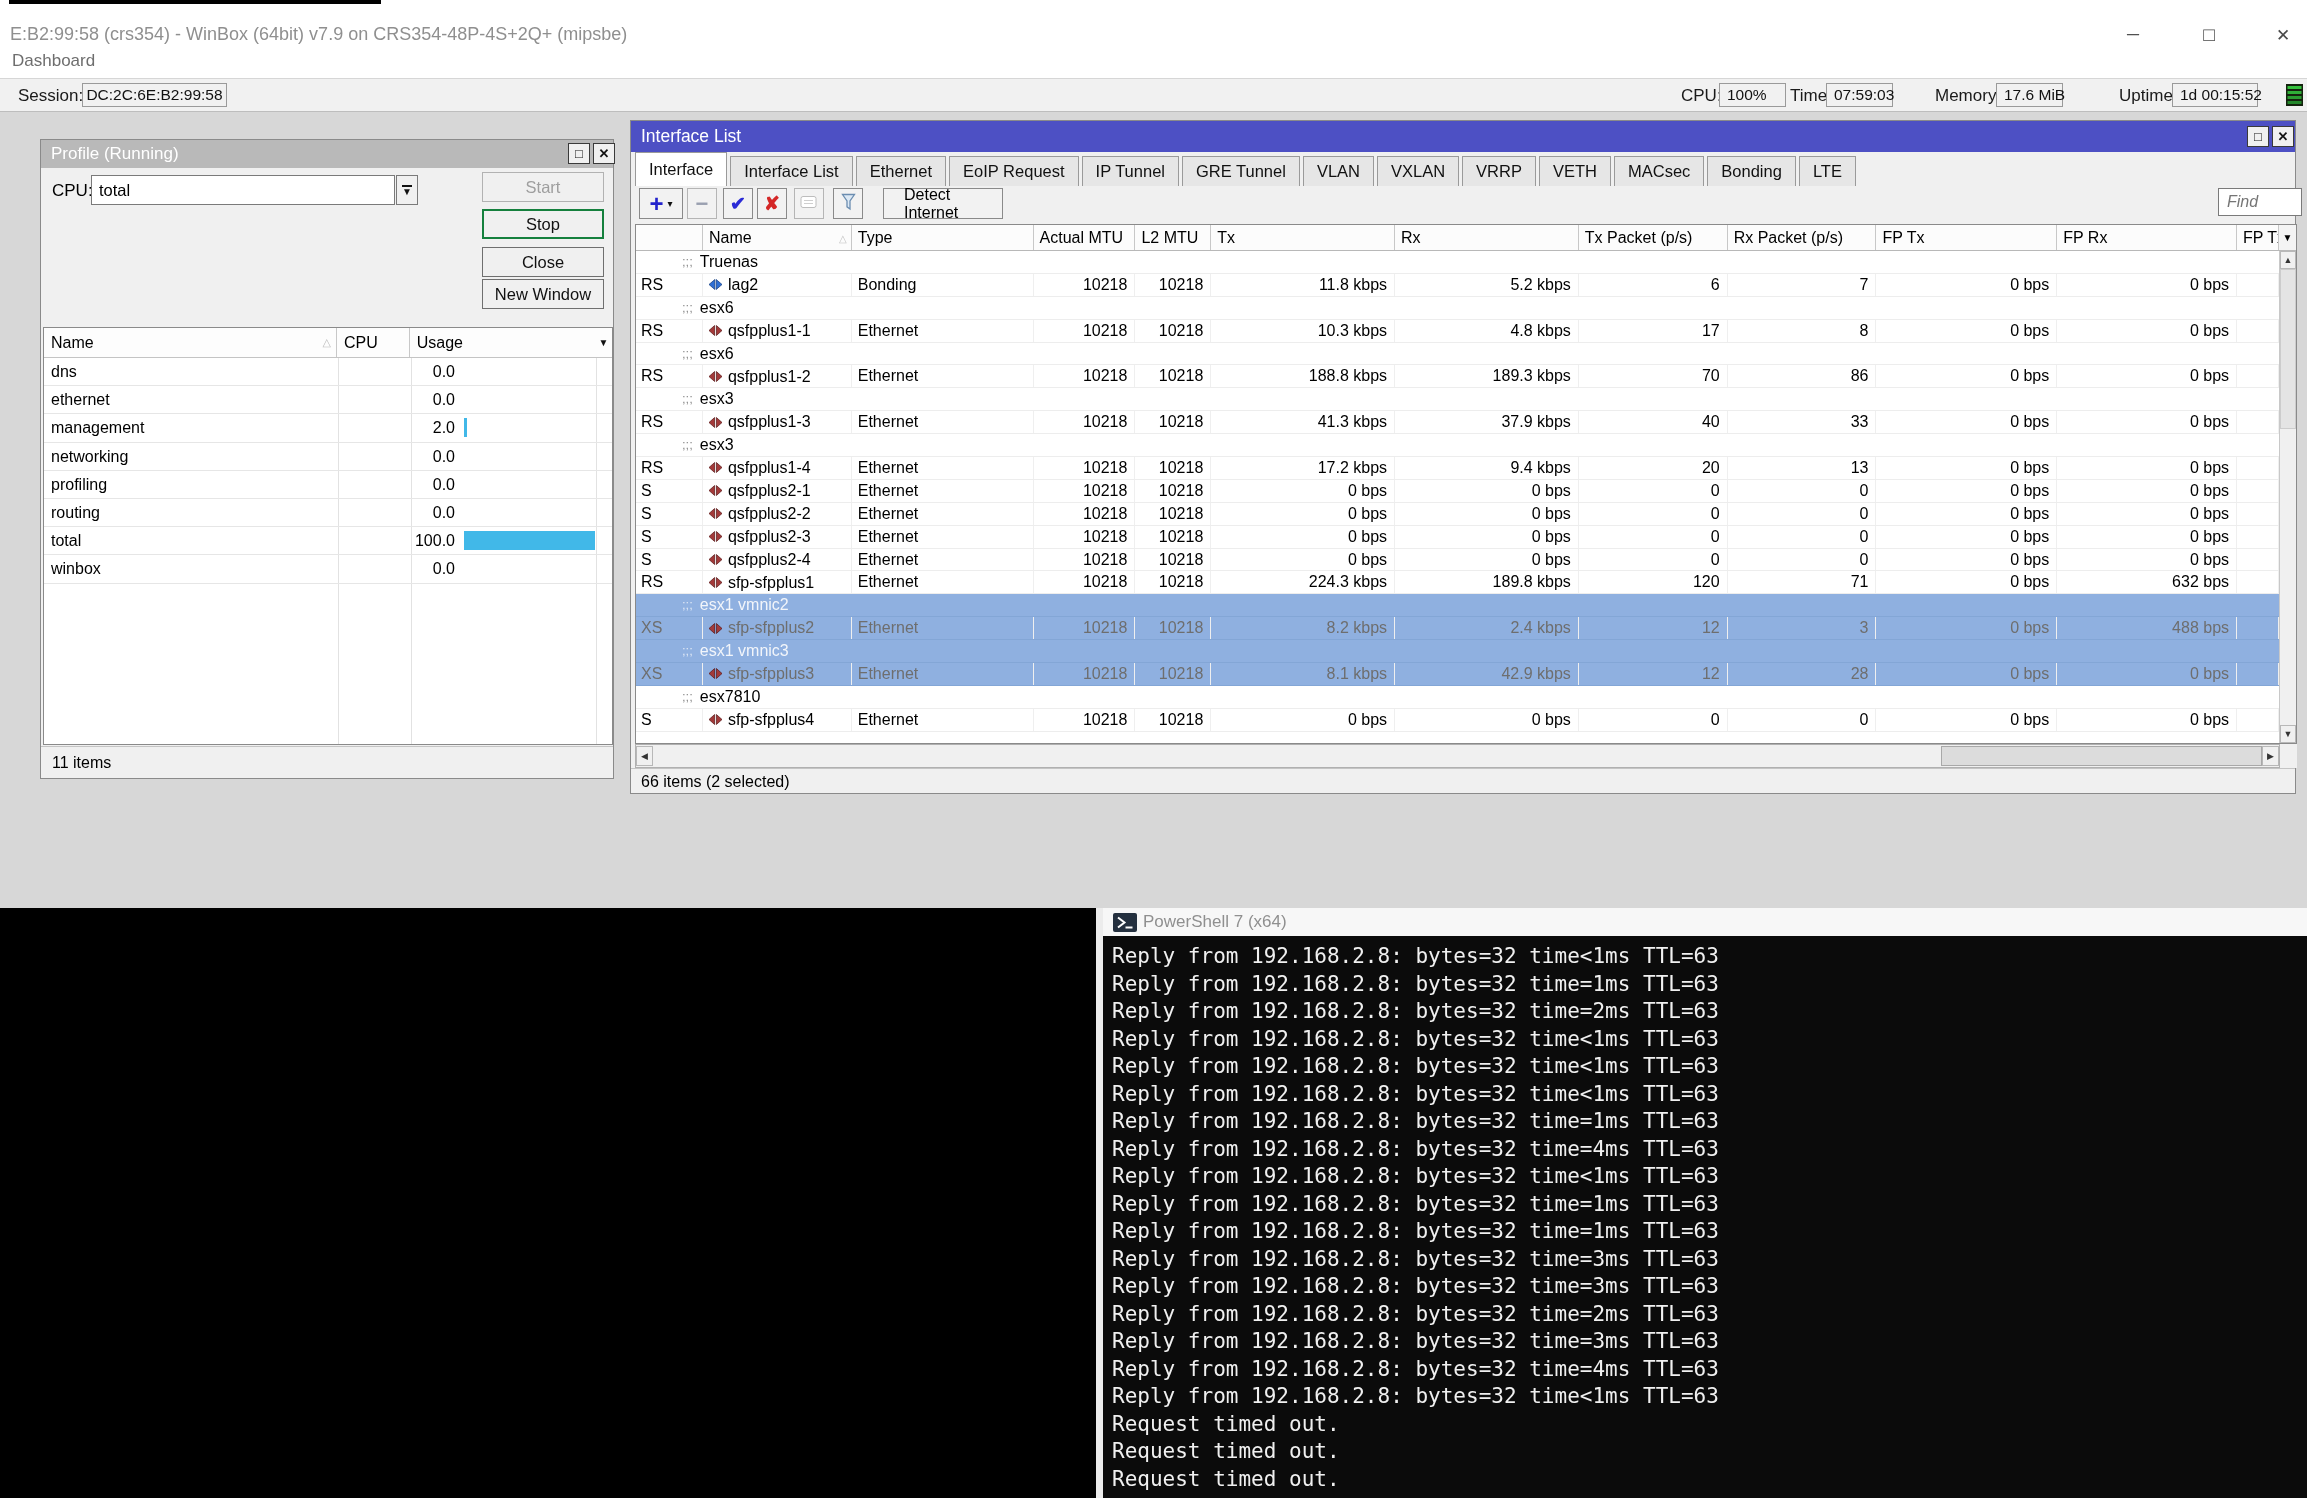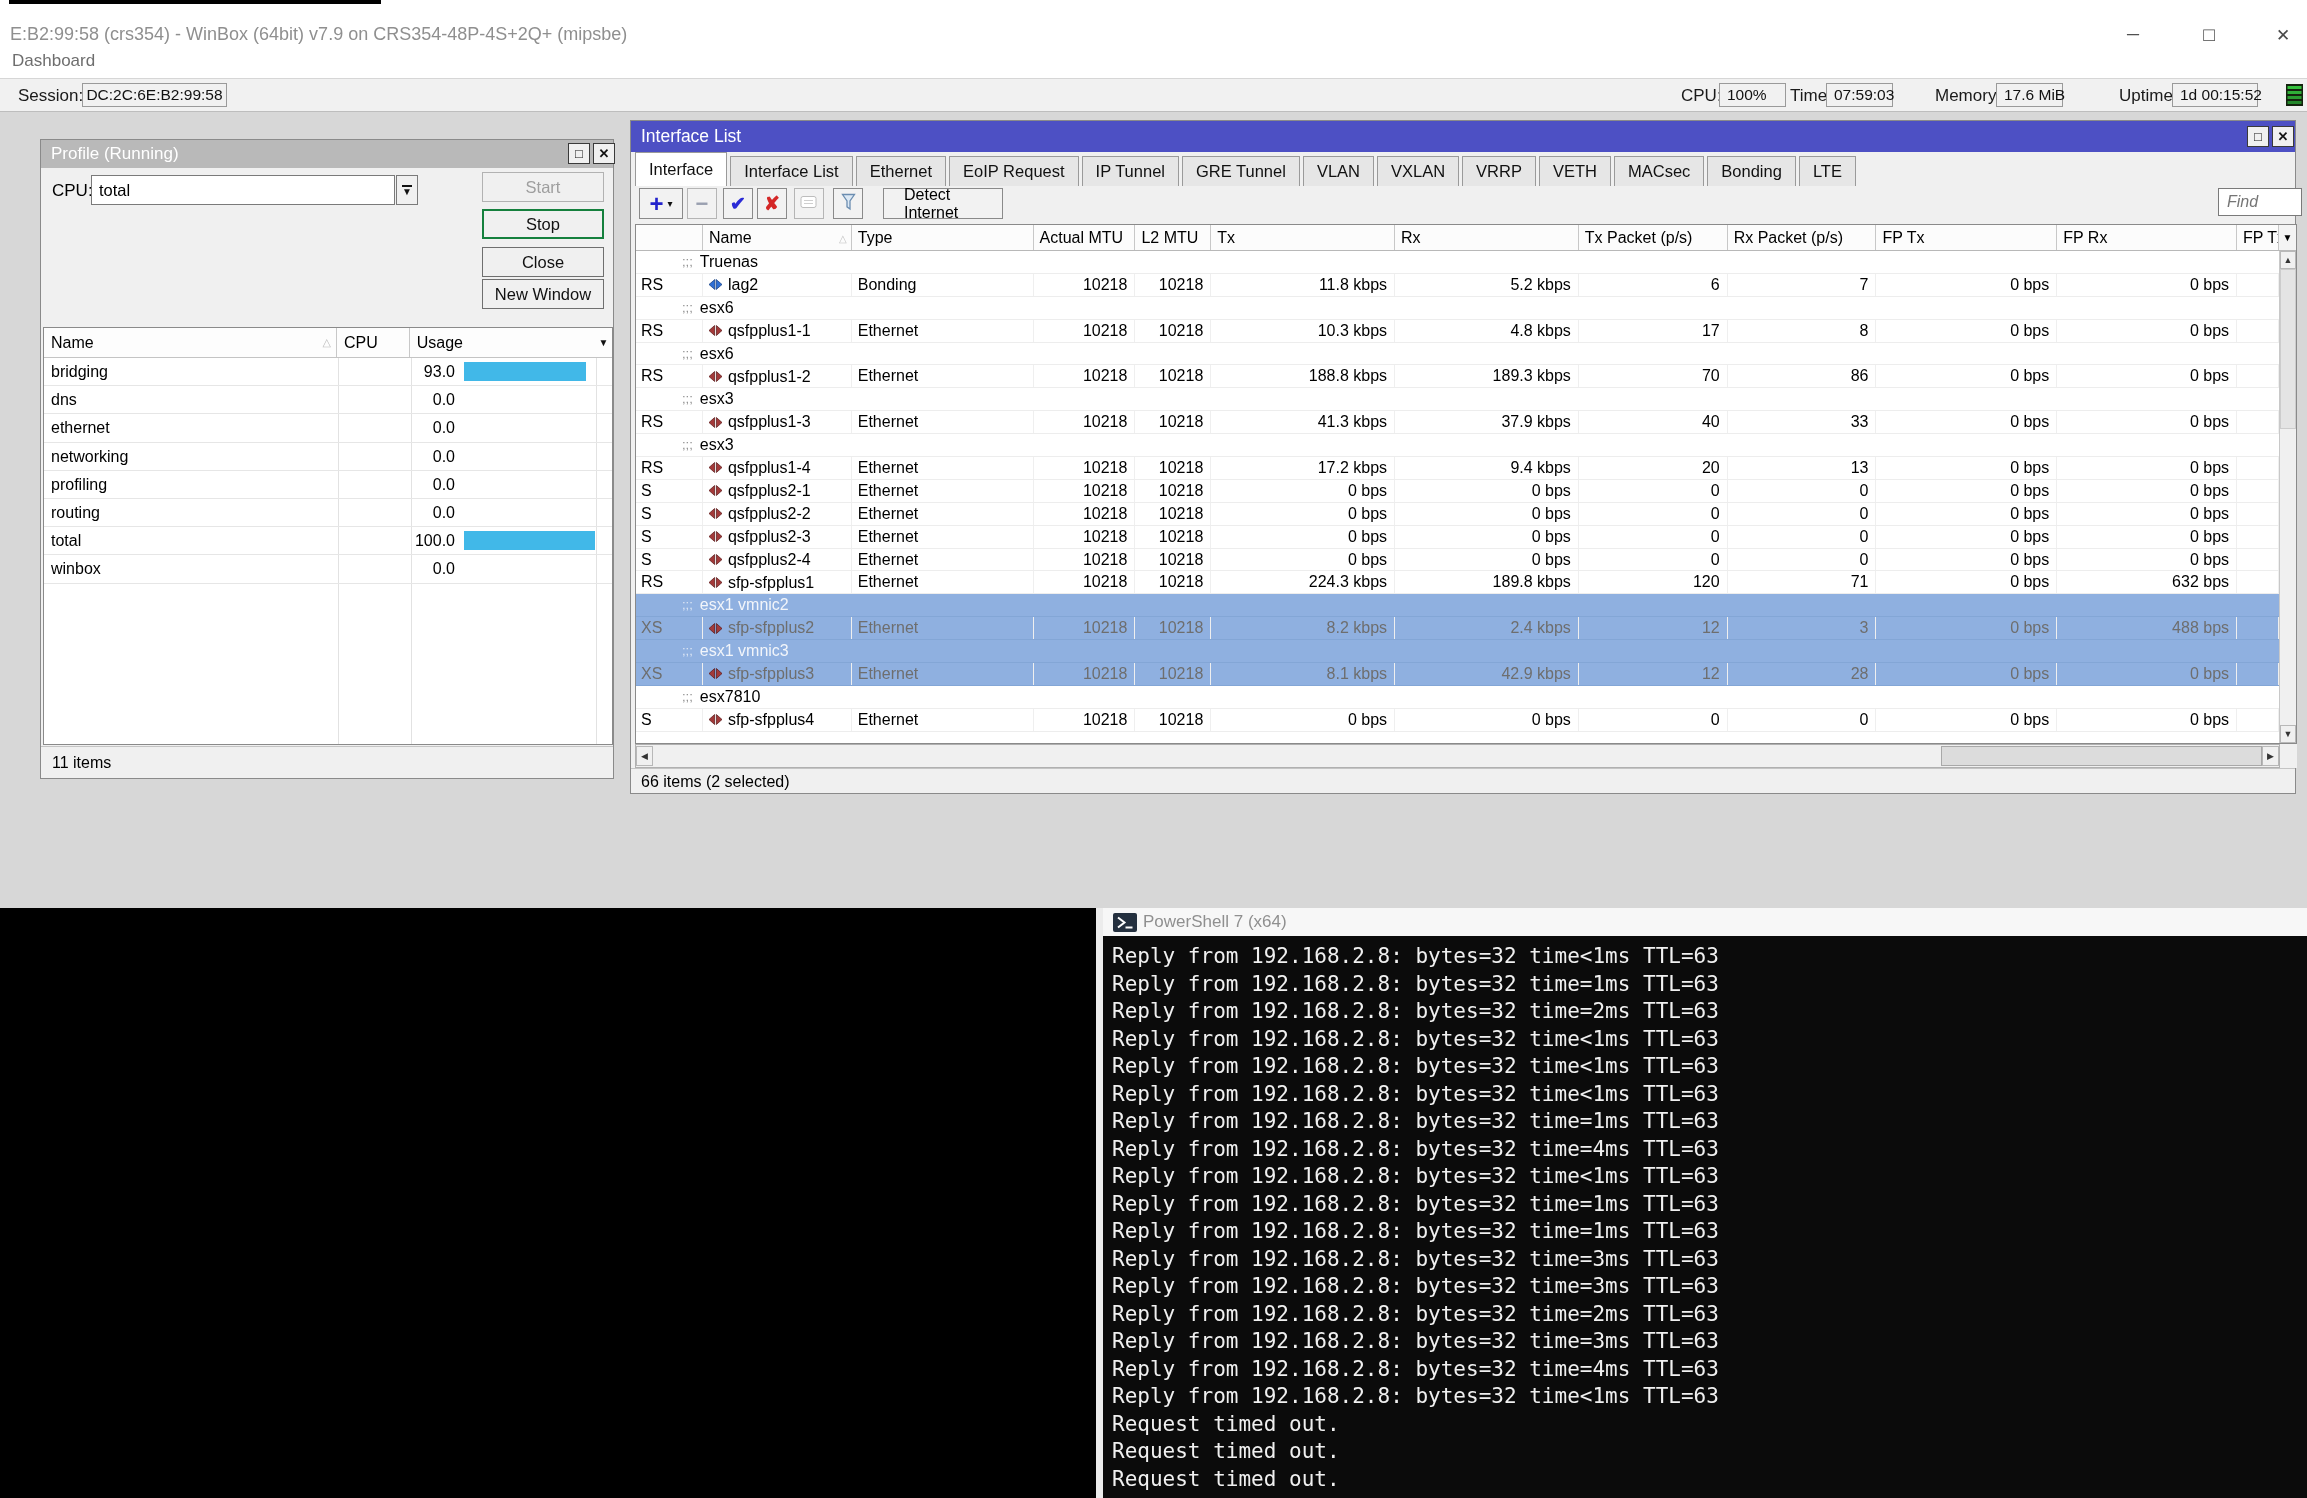--- a/index.html
+++ b/index.html
@@ -199,42 +199,42 @@
               <span>Name</span><span class="sort">△</span>
             </div>
             <div class="pw-hcell" style="width:73px"><span>CPU</span></div>
             <div class="pw-hcell" style="width:186px;border-right:none"><span>Usage</span></div>
             <div class="pw-harrow">▼</div>
           </div>
           <div class="pw-body" style="height:386px" id="profile-body">
             <div class="pw-vline" style="left:294px"></div>
             <div class="pw-vline" style="left:367px"></div>
             <div class="pw-vline" style="left:552px"></div>
-          <div class="pw-row">
-                <div class="pw-cname">bridging</div>
-                <div class="pw-ccpu"></div>
-                <div class="pw-cusage">
-                  <div class="pw-num">93.0</div>
-                  <div class="pw-bar" style="width: 121.8px;"></div>
-                </div>
-              </div>
               <div class="pw-row">
                 <div class="pw-cname">dns</div>
                 <div class="pw-ccpu"></div>
                 <div class="pw-cusage">
                   <div class="pw-num">0.0</div>
                   <div class="pw-bar" style="width: 0px;"></div>
                 </div>
               </div>
               <div class="pw-row">
                 <div class="pw-cname">ethernet</div>
                 <div class="pw-ccpu"></div>
                 <div class="pw-cusage">
                   <div class="pw-num">0.0</div>
                   <div class="pw-bar" style="width: 0px;"></div>
+                </div>
+              </div>
+              <div class="pw-row">
+                <div class="pw-cname">management</div>
+                <div class="pw-ccpu"></div>
+                <div class="pw-cusage">
+                  <div class="pw-num">2.0</div>
+                  <div class="pw-bar" style="width: 2.6px;"></div>
                 </div>
               </div>
               <div class="pw-row">
                 <div class="pw-cname">networking</div>
                 <div class="pw-ccpu"></div>
                 <div class="pw-cusage">
                   <div class="pw-num">0.0</div>
                   <div class="pw-bar" style="width: 0px;"></div>
                 </div>
               </div>

